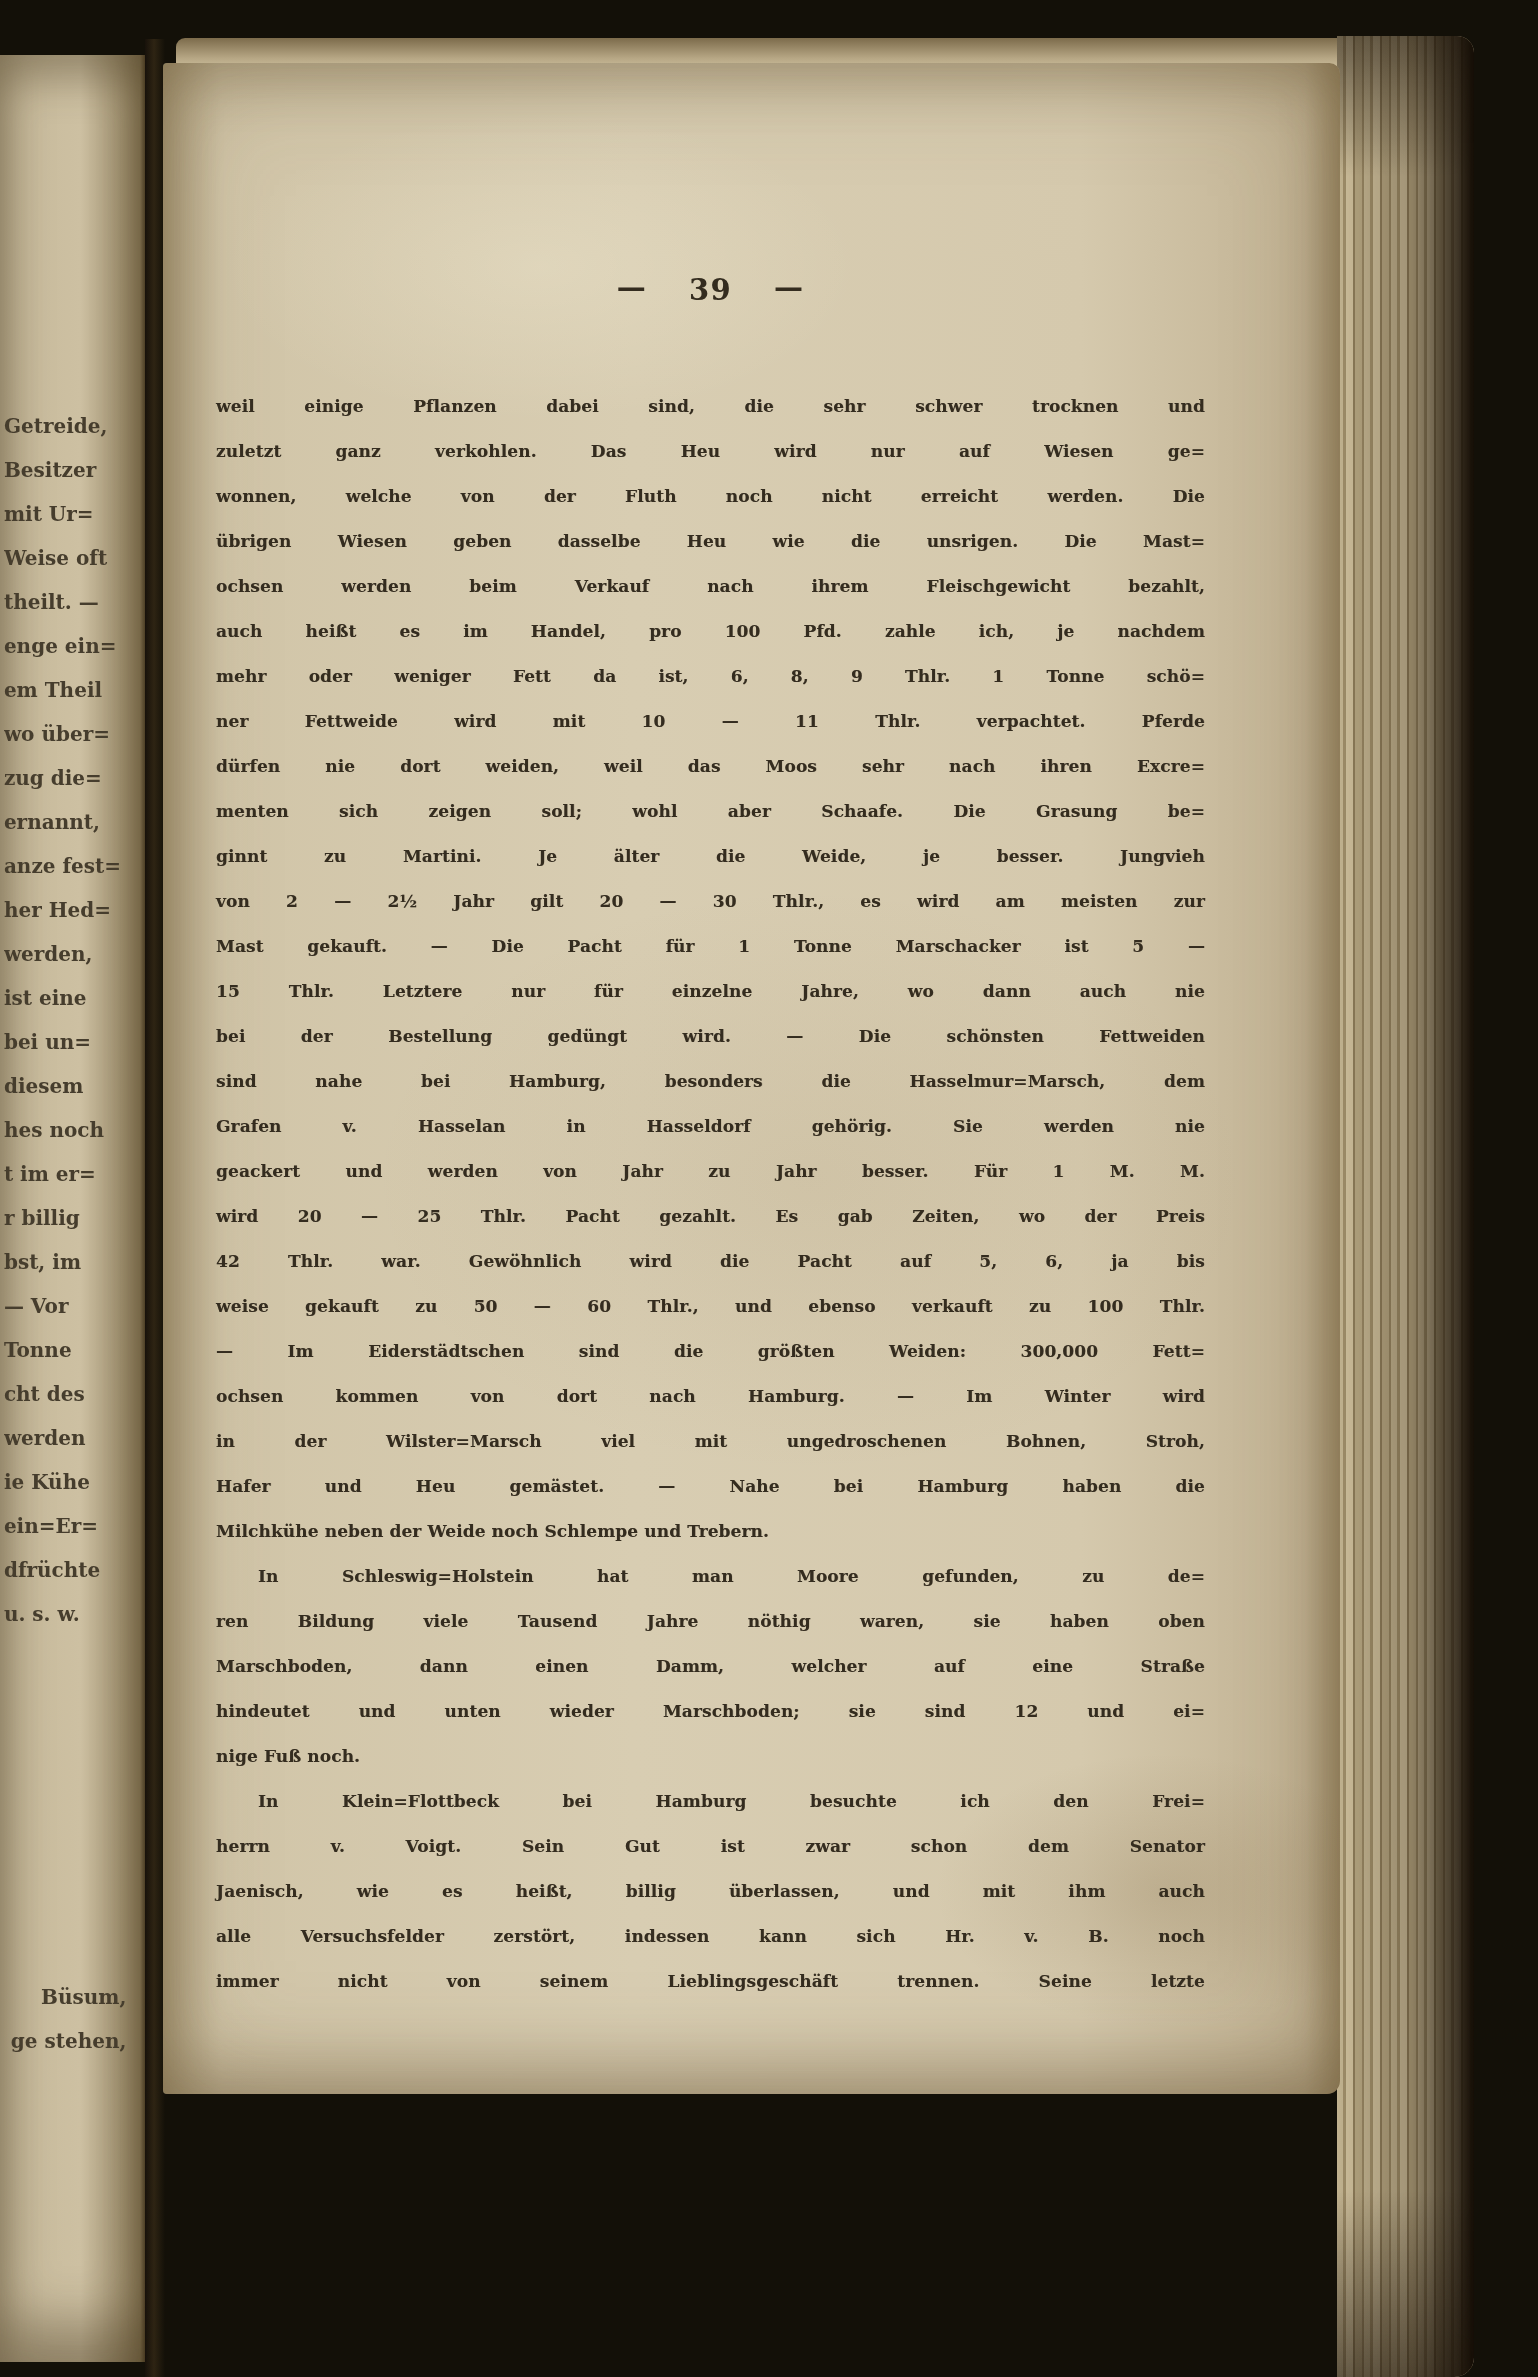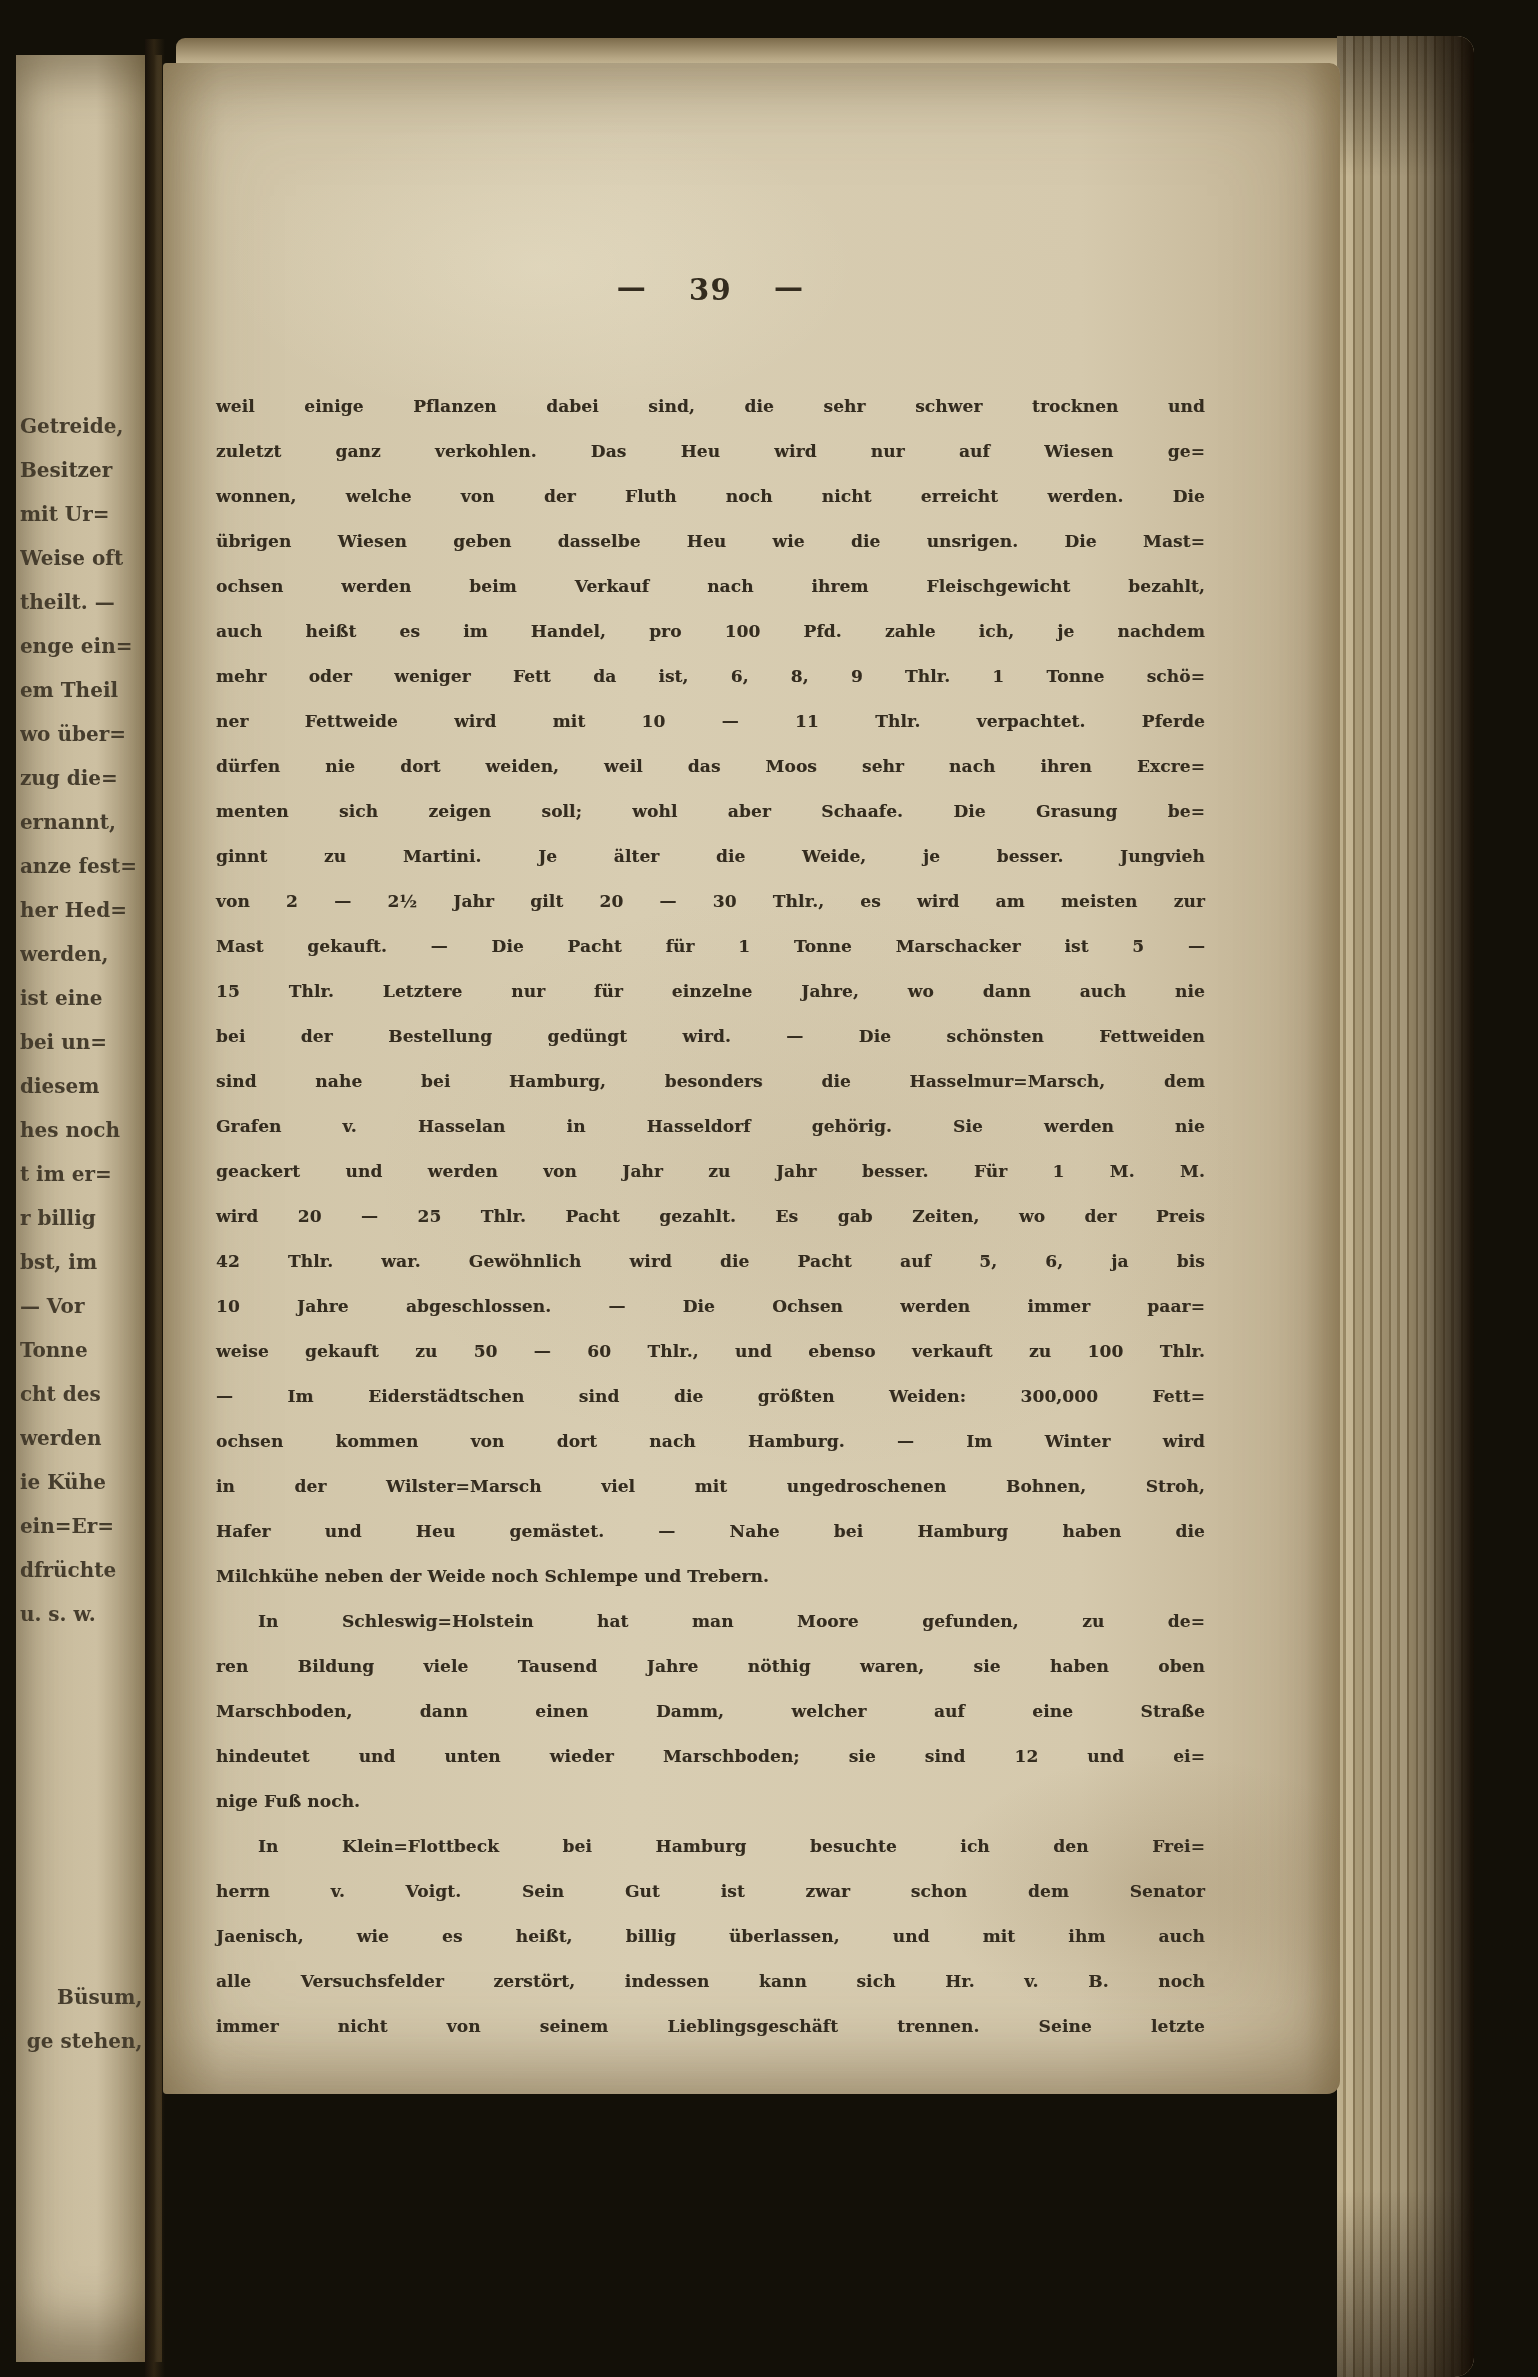--- a/index.html
+++ b/index.html
@@ -15,21 +15,21 @@
   body {
     width: 1538px; height: 2377px;
     background: var(--photo-bg);
     font-family: "DejaVu Serif", "Liberation Serif", serif;
     overflow: hidden; position: relative;
   }
   .photo { position: absolute; inset: 0; overflow: hidden; }
 
   
   .left-page {
-    position: absolute; left: 16px; top: 55px; width: 146px; height: 2307px;
+    position: absolute; left: 0; top: 55px; width: 146px; height: 2307px;
     background: linear-gradient(90deg, #c7ba9b 0%, #cdc0a2 55%, #8f7f5d 96%, #4d3f28 100%);
     box-shadow: inset 0 26px 39px rgba(60,45,20,0.35), inset 0 -39px 52px rgba(60,45,20,0.4);
   }
   .frag-col { position: absolute; left: 3.9px; right: 19.6px; }
   .frag-top { top: 349px; }
   .frag-bottom { top: 1920px; text-align: right; }
   .frag-line {
     height: 44px; line-height: 44px; font-size: 20px; font-weight: 600;
     color: var(--frag-ink); white-space: nowrap; overflow: hidden;
   }
@@ -171,21 +171,20 @@
           <div class="line">ginnt zu Martini. Je älter die Weide, je besser. Jungvieh</div>
           <div class="line">von 2 — 2½ Jahr gilt 20 — 30 Thlr., es wird am meisten zur</div>
           <div class="line">Mast gekauft. — Die Pacht für 1 Tonne Marschacker ist 5 —</div>
           <div class="line">15 Thlr. Letztere nur für einzelne Jahre, wo dann auch nie</div>
           <div class="line">bei der Bestellung gedüngt wird. — Die schönsten Fettweiden</div>
           <div class="line">sind nahe bei Hamburg, besonders die Hasselmur=Marsch, dem</div>
           <div class="line">Grafen v. Hasselan in Hasseldorf gehörig. Sie werden nie</div>
           <div class="line">geackert und werden von Jahr zu Jahr besser. Für 1 M. M.</div>
           <div class="line">wird 20 — 25 Thlr. Pacht gezahlt. Es gab Zeiten, wo der Preis</div>
           <div class="line">42 Thlr. war. Gewöhnlich wird die Pacht auf 5, 6, ja bis</div>
-          <div class="line">10 Jahre abgeschlossen. — Die Ochsen werden immer paar=</div>
           <div class="line">weise gekauft zu 50 — 60 Thlr., und ebenso verkauft zu 100 Thlr.</div>
           <div class="line">— Im Eiderstädtschen sind die größten Weiden: 300,000 Fett=</div>
           <div class="line">ochsen kommen von dort nach Hamburg. — Im Winter wird</div>
           <div class="line">in der Wilster=Marsch viel mit ungedroschenen Bohnen, Stroh,</div>
           <div class="line">Hafer und Heu gemästet. — Nahe bei Hamburg haben die</div>
           <div class="line lastline">Milchkühe neben der Weide noch Schlempe und Trebern.</div>
         </div>
         <div class="para">
           <div class="line indent">In Schleswig=Holstein hat man Moore gefunden, zu de=</div>
           <div class="line">ren Bildung viele Tausend Jahre nöthig waren, sie haben oben</div>

